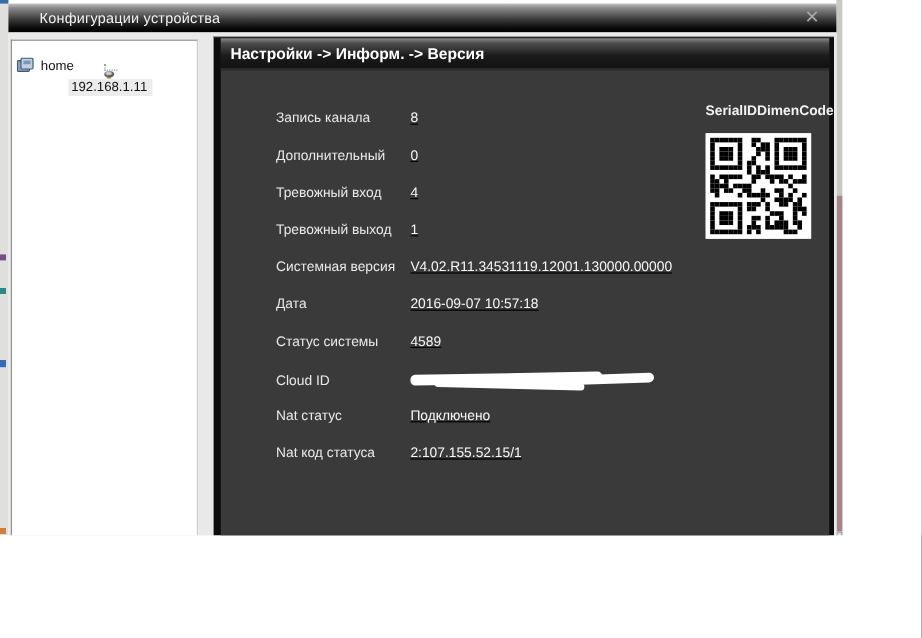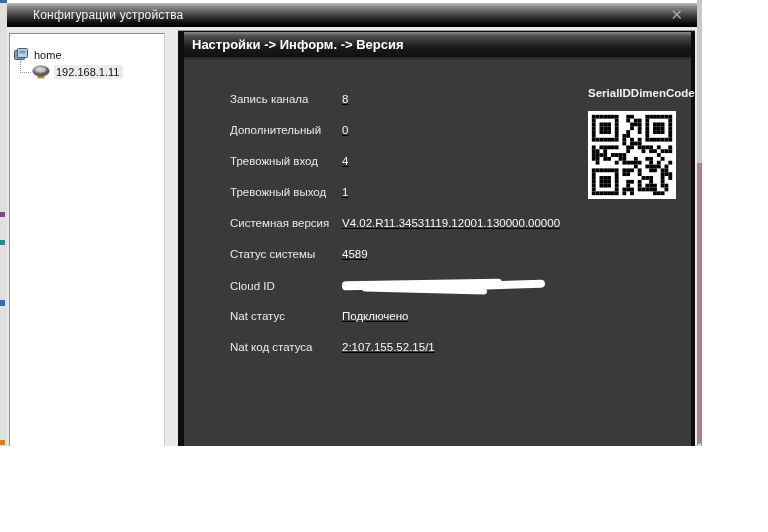--- a/index.html
+++ b/index.html
@@ -34,21 +34,21 @@
 
   
   .tree-panel {
     position:absolute; left:2px; top:6px; width:156px; height:494px;
     background:#fff; border:1px solid #8f8f8f;
     border-right-color:#cfcfcf; border-bottom-color:#cfcfcf;
     font-size:11px; color:#111; padding-top:12px;
   }
   .tree-root { height:17px; display:flex; align-items:center; padding-left:4px; }
   .tree-root svg { margin-right:4px; }
-  .tree-child { height:17px; display:flex; align-items:center; position:relative; padding-left:10px; }
+  .tree-child { height:17px; display:flex; align-items:center; position:relative; padding-left:10px;flex-direction:column; }
   .tree-connector {
     display:inline-block; width:11px; height:12px; margin-top:-10px;
     border-left:1px dotted #9a9a9a; border-bottom:1px dotted #9a9a9a;
   }
   .tree-child svg { margin:0 4px 0 1px; }
   .sel-label { background:#ececec; padding:1px 4px 1px 2px; }
 
   
   .main-panel {
     position:absolute; left:171px; top:3px; width:517px; height:500px;
@@ -150,20 +150,21 @@
           <div class="breadcrumb-bar">
             <span>Настройки -&gt; Информ. -&gt; Версия</span>
           </div>
           <div class="content">
             <div class="fields" id="fields">
                 <div class="info-row"><span class="f-label">Запись канала</span><span class="f-value">8</span></div>
                 <div class="info-row"><span class="f-label">Дополнительный</span><span class="f-value">0</span></div>
                 <div class="info-row"><span class="f-label">Тревожный вход</span><span class="f-value">4</span></div>
                 <div class="info-row"><span class="f-label">Тревожный выход</span><span class="f-value">1</span></div>
                 <div class="info-row"><span class="f-label">Системная версия</span><span class="f-value">V4.02.R11.34531119.12001.130000.00000</span></div>
+                <div class="info-row"><span class="f-label">Дата</span><span class="f-value">2016-09-07 10:57:18</span></div>
                 <div class="info-row"><span class="f-label">Статус системы</span><span class="f-value">4589</span></div>
                 <div class="info-row"><span class="f-label">Cloud ID</span><span class="scribble"><i class="s1"></i><i class="s2"></i><i class="s3"></i></span></div>
                 <div class="info-row"><span class="f-label">Nat статус</span><span class="f-value">Подключено</span></div>
                 <div class="info-row"><span class="f-label">Nat код статуса</span><span class="f-value">2:107.155.52.15/1</span></div>
               </div>
             <div class="qr-area">
               <div class="qr-label">SerialIDDimenCode</div>
               <div class="qr-box">
                 <svg id="qr" width="88" height="88" viewBox="0 0 23 23">
                     <rect x="0" y="0" width="23" height="23" fill="#ffffff"></rect>

